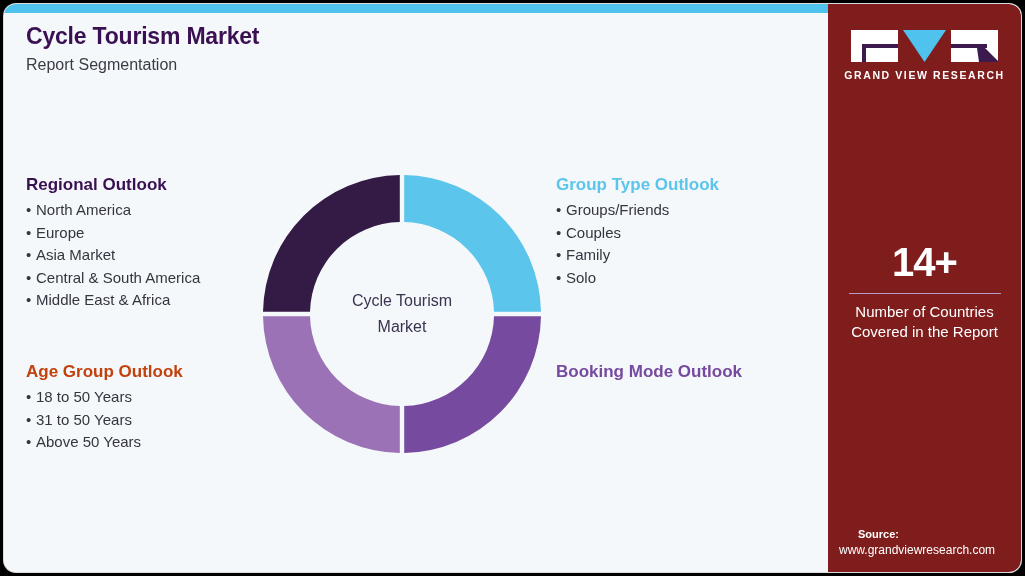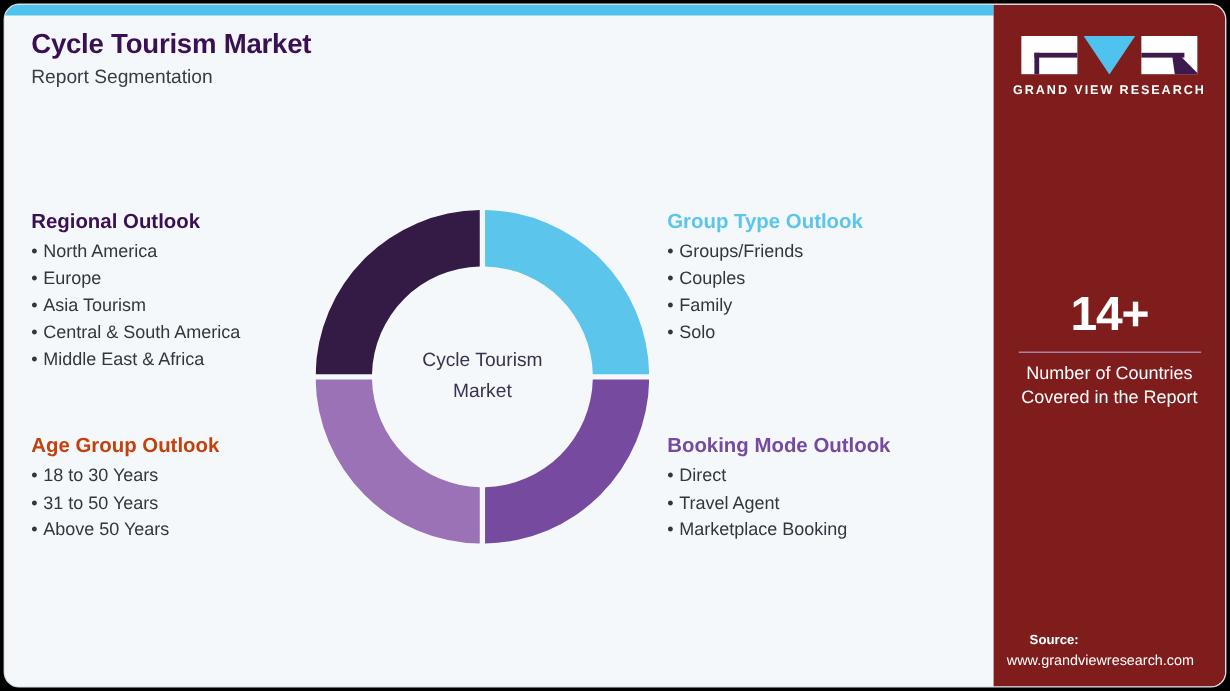--- a/index.html
+++ b/index.html
@@ -235,52 +235,47 @@
         <span>Cycle Tourism</span>
         <span>Market</span>
       </div>
     </div>
 
     <div class="seg" id="seg-regional">
       <div class="seg-heading" style="color:#3a1053">Regional Outlook</div>
       <ul class="seg-list">
         <li><span class="bullet">•</span><span>North America</span></li>
         <li><span class="bullet">•</span><span>Europe</span></li>
-        <li><span class="bullet">•</span><span>Asia Tourism</span></li>
+        <li><span class="bullet">•</span><span>Asia Market</span></li>
         <li><span class="bullet">•</span><span>Central &amp; South America</span></li>
         <li><span class="bullet">•</span><span>Middle East &amp; Africa</span></li>
       </ul>
     </div>
 
     <div class="seg" id="seg-agegroup">
       <div class="seg-heading" style="color:#c2410c">Age Group Outlook</div>
       <ul class="seg-list">
-        <li><span class="bullet">•</span><span>18 to 30 Years</span></li>
+        <li><span class="bullet">•</span><span>18 to 50 Years</span></li>
         <li><span class="bullet">•</span><span>31 to 50 Years</span></li>
         <li><span class="bullet">•</span><span>Above 50 Years</span></li>
       </ul>
     </div>
 
     <div class="seg" id="seg-grouptype">
       <div class="seg-heading" style="color:#5bc5ec">Group Type Outlook</div>
       <ul class="seg-list">
         <li><span class="bullet">•</span><span>Groups/Friends</span></li>
         <li><span class="bullet">•</span><span>Couples</span></li>
         <li><span class="bullet">•</span><span>Family</span></li>
         <li><span class="bullet">•</span><span>Solo</span></li>
       </ul>
     </div>
 
     <div class="seg" id="seg-booking">
       <div class="seg-heading" style="color:#764a9e">Booking Mode Outlook</div>
-      <ul class="seg-list">
-        <li><span class="bullet">•</span><span>Direct</span></li>
-        <li><span class="bullet">•</span><span>Travel Agent</span></li>
-        <li><span class="bullet">•</span><span>Marketplace Booking</span></li>
-      </ul>
     </div>
 
     <div class="sidebar">
 
       <div class="logo-block">
         <div class="logo-marks">
 
           <svg width="47" height="32" viewBox="0 0 47 32">
             <rect x="0" y="0" width="47" height="32" fill="#ffffff"></rect>
             <rect x="11" y="14" width="36" height="4" fill="#3d1a4e"></rect>

